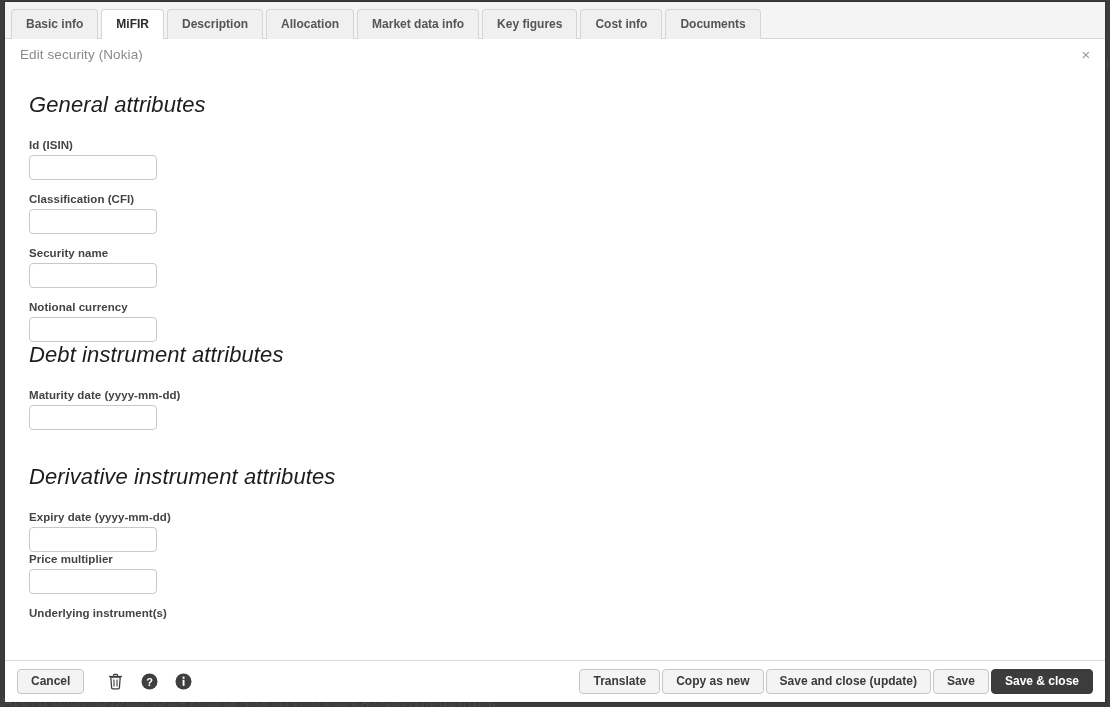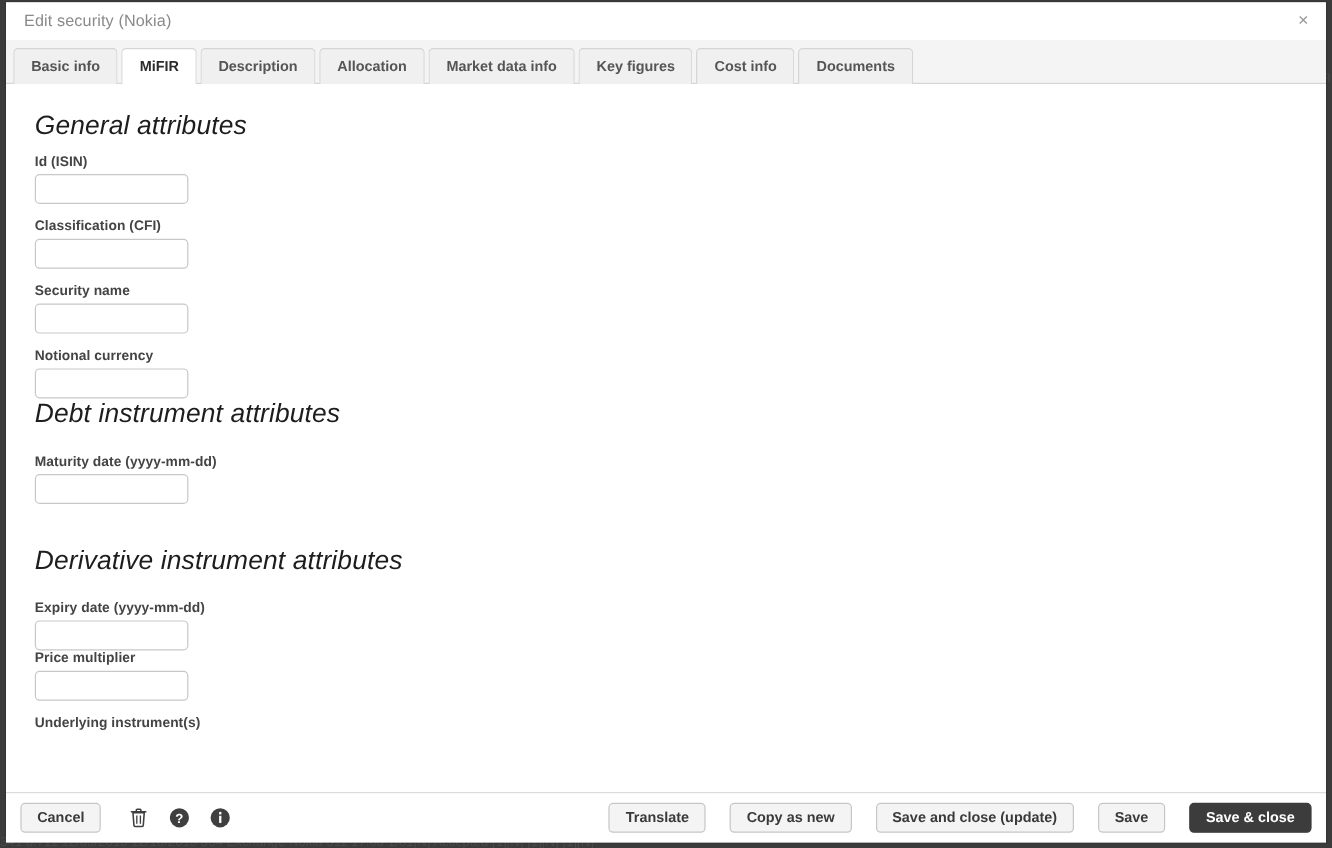--- a/index.html
+++ b/index.html
@@ -163,21 +163,21 @@
     flex: 0 0 42px;
     height: 42px;
     background: #ffffff;
     border-top: 1px solid #dcdcdc;
     display: flex;
     align-items: center;
     padding: 0 12px;
     box-sizing: border-box;
   }
   .footer-left { display: flex; align-items: flex-start; gap: 4px; }
-  .footer-right { margin-left: auto; display: flex; align-items: center; gap: 20px; justify-content: center; }
+  .footer-right { margin-left: auto; display: flex; align-items: center; gap: 2px; justify-content: center; }
 
   .btn {
     height: 25px;
     line-height: 23px;
     padding: 0 13px;
     font-size: 12px;
     font-weight: bold;
     font-family: "Liberation Sans", sans-serif;
     color: #3a3a3a;
     background: #f4f4f4;
@@ -206,40 +206,40 @@
 </head>
 <body>
 
 <div id="backdrop">
   <div class="bg-row" id="bg-row-1" style="top:696px;">341 8.711     12/03/2015 12/10/2015 334          Exchange    Nokia                 311        17.60        1/61[N]  Accepted                      [1][N]        [1][N]        [1][N]</div>
   <div class="bg-right-col">sFFnn·ttT</div>
 </div>
 
 <div id="modal">
 
-  <div id="titlebar">
-    <div id="title-text">Edit security (Nokia)</div>
-    <div id="close-button">×</div>
-  </div>
-
   <div id="tabbar">
       <div class="tab"><span>Basic info</span></div>
       <div class="tab active"><span>MiFIR</span></div>
       <div class="tab"><span>Description</span></div>
       <div class="tab"><span>Allocation</span></div>
       <div class="tab"><span>Market data info</span></div>
       <div class="tab"><span>Key figures</span></div>
       <div class="tab"><span>Cost info</span></div>
       <div class="tab"><span>Documents</span></div>
     </div>
 
+  <div id="titlebar">
+    <div id="title-text">Edit security (Nokia)</div>
+    <div id="close-button">×</div>
+  </div>
+
   <div id="content">
       <div style="margin-top: 22px;">
         <h2 class="section-title">General attributes</h2>
-        <div style="margin-top: 11px;">
+        <div style="margin-top: 21px;">
           <div class="field-label">Id (ISIN)</div>
           <input class="field-input" type="text" style="">
         </div>
         <div style="margin-top: 13px;">
           <div class="field-label">Classification (CFI)</div>
           <input class="field-input" type="text" style="">
         </div>
         <div style="margin-top: 13px;">
           <div class="field-label">Security name</div>
           <input class="field-input" type="text" style="">

